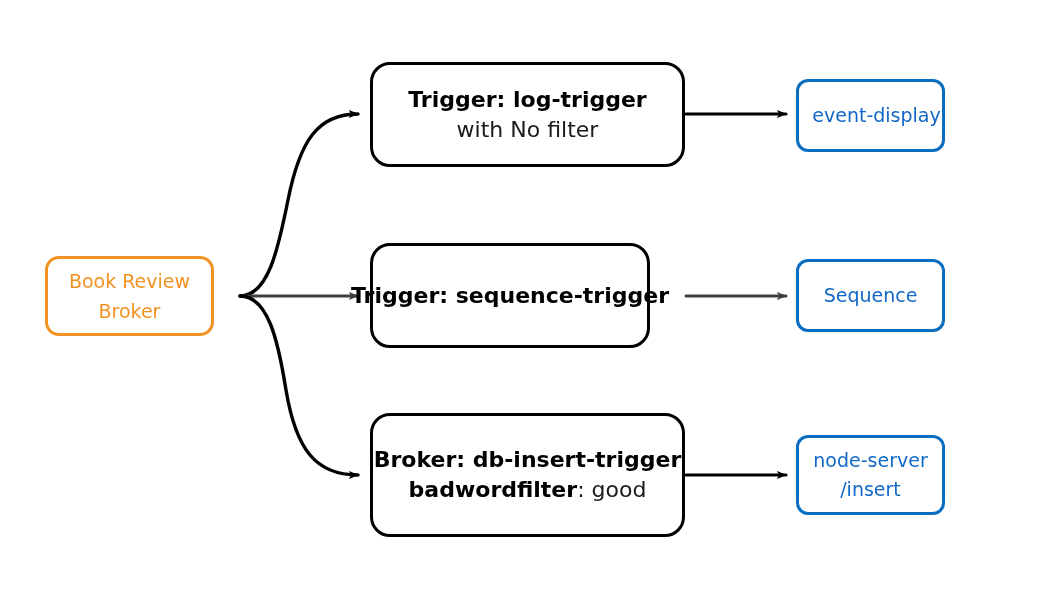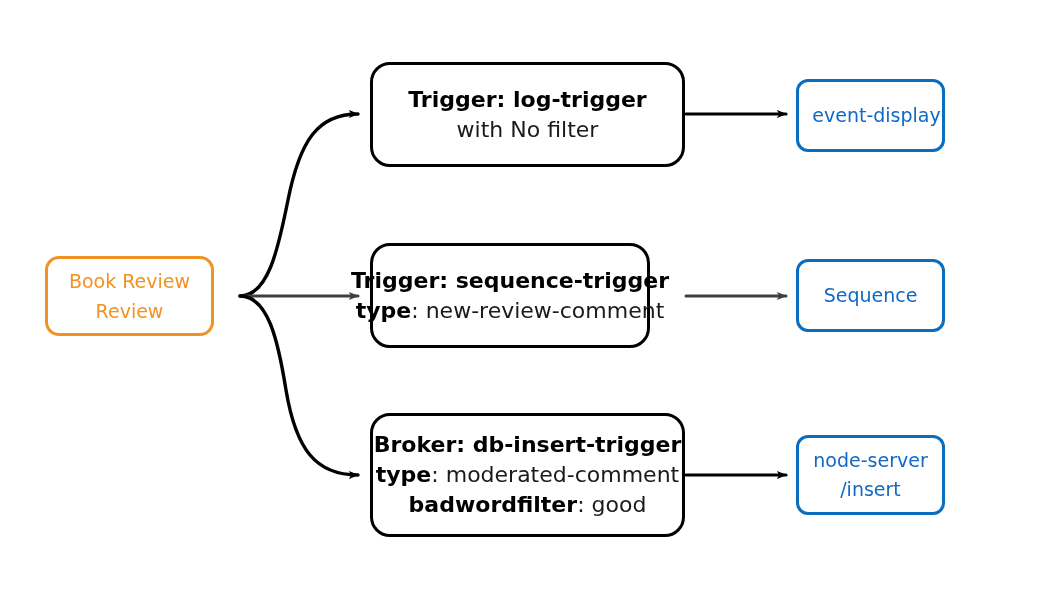--- a/index.html
+++ b/index.html
@@ -93,47 +93,41 @@
 
     <path d="M686,114 L786,114" fill="none" stroke="#000000" stroke-width="3.2" stroke-linecap="round" marker-end="url(#arrow-black)"></path>
 
     <path d="M686,296 L786,296" fill="none" stroke="#3f3f3f" stroke-width="3" stroke-linecap="round" marker-end="url(#arrow-gray)"></path>
 
     <path d="M686,475 L786,475" fill="none" stroke="#000000" stroke-width="3.2" stroke-linecap="round" marker-end="url(#arrow-black)"></path>
   </svg>
 
   <div class="node node-source" style="left:45px; top:256px; width:169px; height:80px;">
     <div class="line">Book Review</div>
-    <div class="line">Review</div>
+    <div class="line">Broker</div>
   </div>
 
   <div class="node node-trigger" style="left:370px; top:62px; width:315px; height:105px;">
     <div class="line">
       <b>Trigger: log-trigger</b><span></span>
     </div>
     <div class="line">
       <b></b><span>with No filter</span>
     </div>
   </div>
 
   <div class="node node-trigger" style="left:370px; top:243px; width:280px; height:105px;">
     <div class="line">
       <b>Trigger: sequence-trigger</b><span></span>
     </div>
-    <div class="line">
-      <b>type</b><span>: new-review-comment</span>
-    </div>
   </div>
 
   <div class="node node-trigger" style="left:370px; top:413px; width:315px; height:124px;">
     <div class="line">
       <b>Broker: db-insert-trigger</b><span></span>
-    </div>
-    <div class="line">
-      <b>type</b><span>: moderated-comment</span>
     </div>
     <div class="line">
       <b>badwordfilter</b><span>: good</span>
     </div>
   </div>
 
   <div class="node node-sink" style="left:796px; top:79px; width:149px; height:73px;padding-left:12px;">
     <div class="line">event-display</div>
   </div>
 

